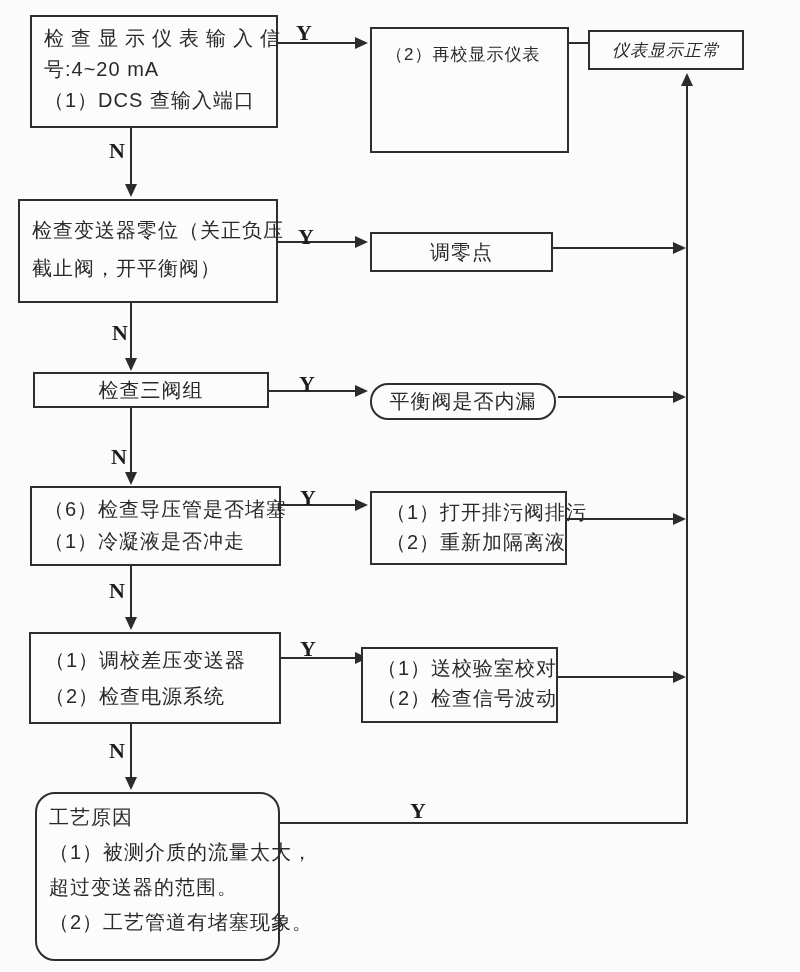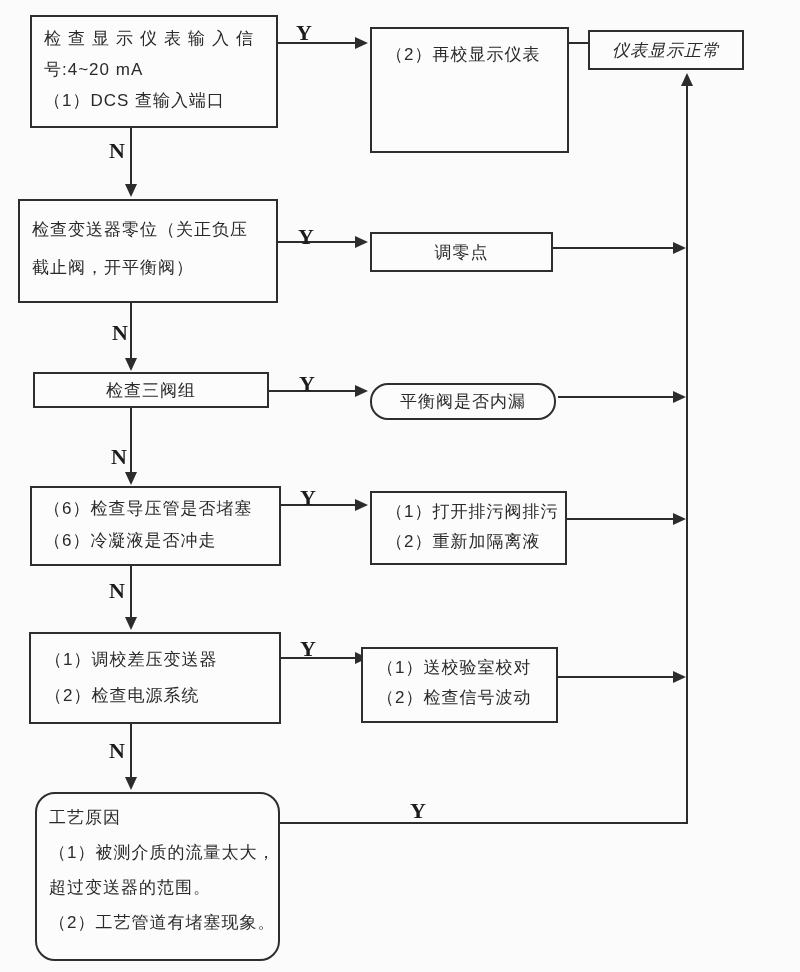--- a/index.html
+++ b/index.html
@@ -3,21 +3,21 @@
 <meta charset="utf-8">
 <style>
   html,body{margin:0;padding:0;background:#fafafa;}
   .stage{
     position:relative;width:800px;height:972px;background:#fbfbfb;overflow:hidden;
     font-family:"Liberation Sans","DejaVu Sans",sans-serif;color:#2a2a2a;
   }
   .wires{position:absolute;left:0;top:0;width:800px;height:972px;}
   .box{
     position:absolute;border:2px solid #2e2e2e;background:#fcfcfc;
-    font-size:17px;letter-spacing:1px;box-sizing:content-box;
+    font-size:20px;letter-spacing:1px;box-sizing:content-box;
   }
   .box .ln{white-space:nowrap;}
   .ls-wide{letter-spacing:7px;}
   .center{display:flex;align-items:center;justify-content:center;text-align:center;}
   .lbl{
     position:absolute;font-family:"Liberation Serif","DejaVu Serif",serif;
     font-weight:bold;font-size:22px;line-height:22px;color:#1c1c1c;
   }
 </style>
 </head>
@@ -65,21 +65,21 @@
     <div class="ln">检查三阀组</div>
   </div>
 
   <div class="box" style="left:18px;top:199px;width:244px;height:90px;padding:10px 0 0 12px;line-height:38px;">
     <div class="ln">检查变送器零位（关正负压</div>
     <div class="ln">截止阀，开平衡阀）</div>
   </div>
 
   <div class="box" style="left:30px;top:486px;width:235px;height:71px;padding:5px 0 0 12px;line-height:32px;">
     <div class="ln">（6）检查导压管是否堵塞</div>
-    <div class="ln">（6）冷凝液是否冲走</div>
+    <div class="ln">（1）冷凝液是否冲走</div>
   </div>
 
   <div class="box" style="left:29px;top:632px;width:234px;height:80px;padding:8px 0 0 14px;line-height:36px;">
     <div class="ln">（1）调校差压变送器</div>
     <div class="ln">（2）检查电源系统</div>
   </div>
 
   <div class="box" style="left:35px;top:792px;width:229px;height:159px;padding:6px 0 0 12px;line-height:35px;border-radius:20px;">
     <div class="ln">工艺原因</div>
     <div class="ln">（1）被测介质的流量太大，</div>

